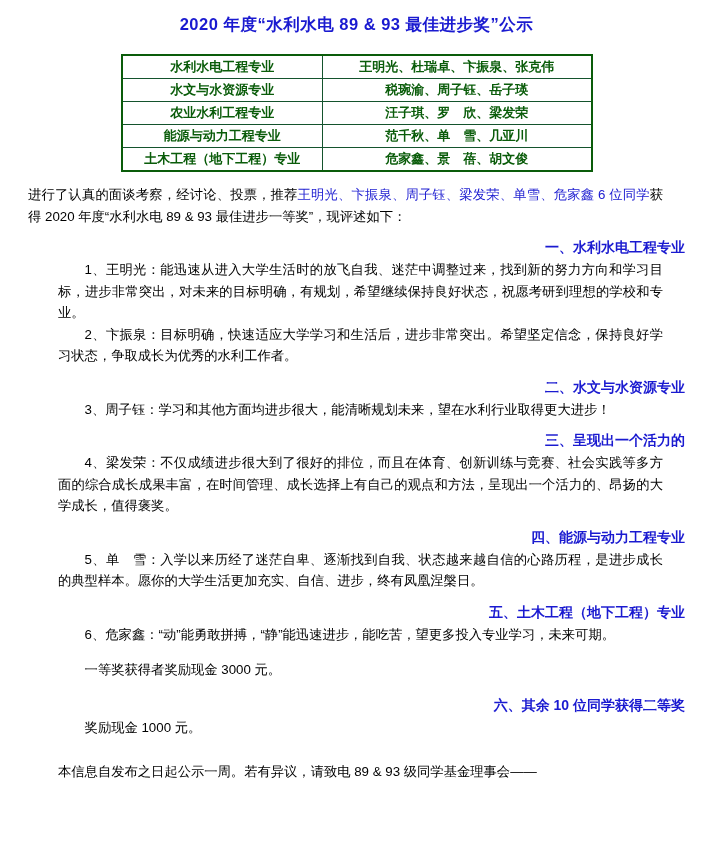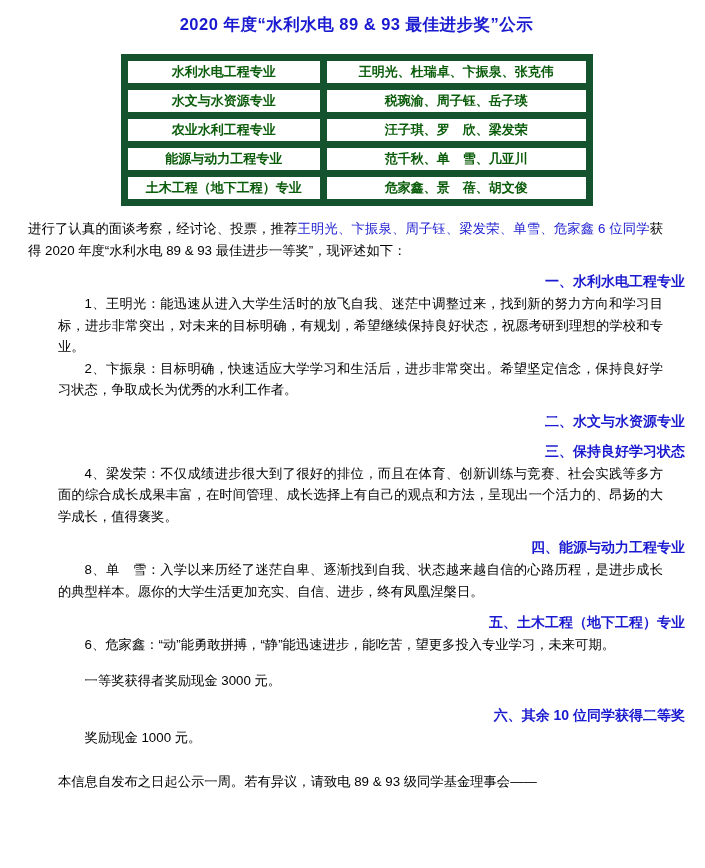--- a/index.html
+++ b/index.html
@@ -52,21 +52,21 @@
     padding-left: 28px;
     text-align: right;
   }
   table.award {
     border-collapse: collapse;
     margin: 14px auto 12px auto;
     border: 2px solid #0a5c0a;
     width: 472px;
   }
   table.award td {
-    border: 7px solid #14532d;
+    border: 1px solid #14532d;
     color: #0a5c0a;
     font-size: 13px;
     font-weight: bold;
     padding: 2px 6px;
     text-align: center;
     font-family: Liberation Serif, serif;
     height: 17px;
   }
   table.award td.col-major {
     width: 196px;
@@ -126,26 +126,27 @@
     </tbody>
   </table>
 
   <p style="padding:0 22px 0 0;"><span>进行了认真的面谈考察，经讨论、投票，推荐</span><span class="name-hl">王明光、卞振泉、周子钰、梁发荣、单雪、危家鑫 6 位同学</span><span>获得 2020 年度“水利水电 89 &amp; 93 最佳进步一等奖”，现评述如下：</span></p>
 
   <div class="section-head">一、水利水电工程专业</div>
   <p class="list-para">1、王明光：能迅速从进入大学生活时的放飞自我、迷茫中调整过来，找到新的努力方向和学习目标，进步非常突出，对未来的目标明确，有规划，希望继续保持良好状态，祝愿考研到理想的学校和专业。</p>
   <p class="list-para small-gap">2、卞振泉：目标明确，快速适应大学学习和生活后，进步非常突出。希望坚定信念，保持良好学习状态，争取成长为优秀的水利工作者。</p>
 
   <div class="section-head">二、水文与水资源专业</div>
+  <p class="list-para">3、周子钰：学习和其他方面均进步很大，能清晰规划未来，望在水利行业取得更大进步！</p>
 
-  <div class="section-head">三、保持良好学习状态</div>
+  <div class="section-head">三、呈现出一个活力的</div>
   <p class="list-para">4、梁发荣：不仅成绩进步很大到了很好的排位，而且在体育、创新训练与竞赛、社会实践等多方面的综合成长成果丰富，在时间管理、成长选择上有自己的观点和方法，呈现出一个活力的、昂扬的大学成长，值得褒奖。</p>
 
   <div class="section-head">四、能源与动力工程专业</div>
-  <p class="list-para">8、单　雪：入学以来历经了迷茫自卑、逐渐找到自我、状态越来越自信的心路历程，是进步成长的典型样本。愿你的大学生活更加充实、自信、进步，终有凤凰涅槃日。</p>
+  <p class="list-para">5、单　雪：入学以来历经了迷茫自卑、逐渐找到自我、状态越来越自信的心路历程，是进步成长的典型样本。愿你的大学生活更加充实、自信、进步，终有凤凰涅槃日。</p>
 
   <div class="section-head">五、土木工程（地下工程）专业</div>
   <p class="list-para">6、危家鑫：“动”能勇敢拼搏，“静”能迅速进步，能吃苦，望更多投入专业学习，未来可期。</p>
 
   <p class="list-para" style="margin-top:14px;">一等奖获得者奖励现金 3000 元。</p>
 
   <div class="section-head" style="margin-top:16px;">六、其余 10 位同学获得二等奖</div>
   <p class="list-para small-gap">奖励现金 1000 元。</p>
 
   <div class="tail" style="margin-top:22px;">

